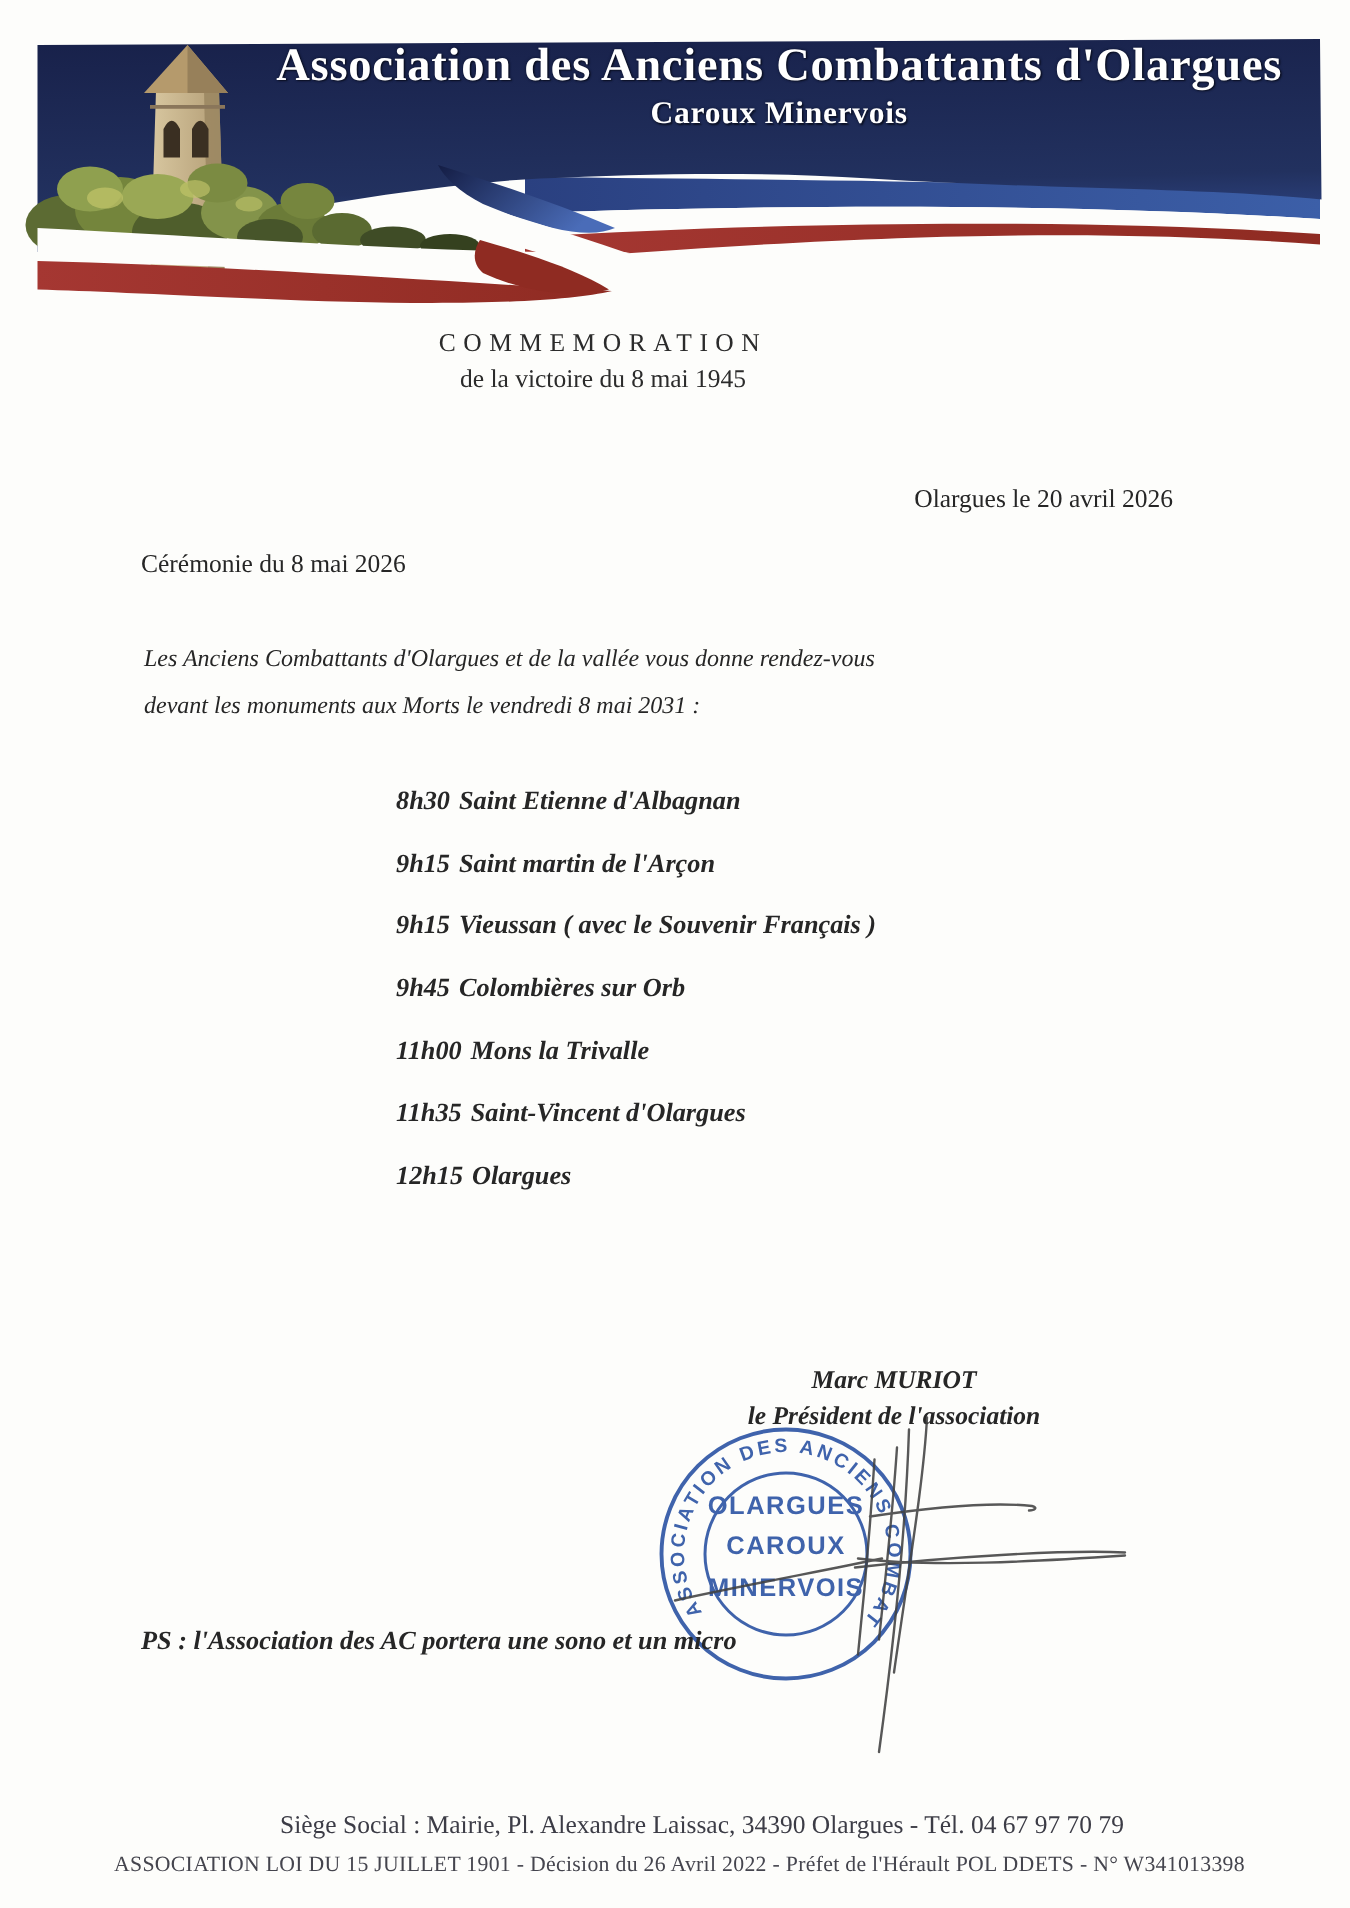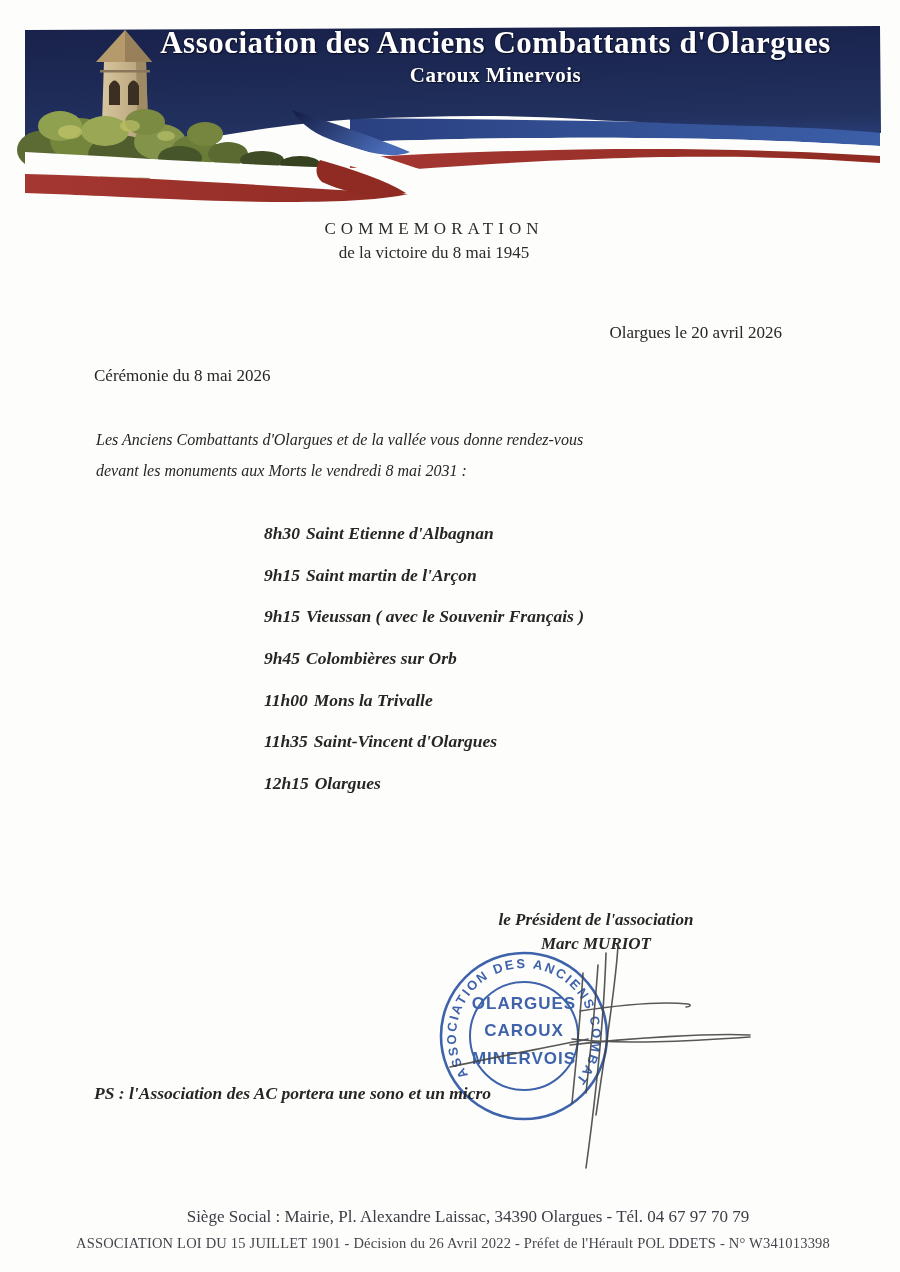--- a/index.html
+++ b/index.html
@@ -8,31 +8,31 @@
     width:900px;height:1272px;
     background:#fdfdfb;
     overflow:hidden;
     font-family:"Liberation Serif", serif;
     color:#262626;
     margin:0 auto;
   }
   
   .header-art{position:absolute;left:0;top:0;width:900px;height:215px;}
   .banner-titles{
-    position:absolute;left:123px;top:26px;width:745px;
+    position:absolute;left:147px;top:26px;width:745px;
     text-align:center;color:#ffffff;
     font-family:"Liberation Serif", serif;font-weight:bold;
     text-shadow:0 0 2px rgba(10,16,40,.85),1px 1px 1px rgba(0,0,0,.55);
     pointer-events:none;
   }
   .banner-line1{font-size:31px;line-height:33px;letter-spacing:.5px;}
   .banner-line2{font-size:21px;line-height:31px;margin-top:1px;letter-spacing:.5px;text-align:center;}
   
   .abs{position:absolute;white-space:nowrap;}
-  .commem-block{left:0;top:219px;width:804px;text-align:center;padding-left:32px;}
+  .commem-block{left:0;top:219px;width:804px;text-align:center;}
   .commem-title{font-size:17px;letter-spacing:5px;color:#2b2b2b;}
   .commem-sub{font-size:17px;margin-top:4px;color:#2b2b2b;}
   .dateline{left:0;top:323px;width:782px;text-align:right;font-size:17px;}
   .ceremony{left:94px;top:366px;font-size:17px;}
   .intro{left:96px;top:424px;font-size:16px;font-weight:normal;font-style:italic;line-height:31px;}
   .schedule{left:264px;top:513px;font-size:17.5px;font-weight:bold;font-style:italic;}
   .sched-item{height:41.7px;line-height:41.7px;}
   .sched-time{margin-right:6px;}
   .president{left:418px;top:908px;width:356px;text-align:center;
     font-size:17px;font-weight:bold;font-style:italic;line-height:24px;}
@@ -148,22 +148,22 @@
     <div class="sched-item"><span class="sched-time">8h30</span><span>Saint Etienne d'Albagnan</span></div>
     <div class="sched-item"><span class="sched-time">9h15</span><span>Saint martin de l'Arçon</span></div>
     <div class="sched-item"><span class="sched-time">9h15</span><span>Vieussan ( avec le Souvenir Français )</span></div>
     <div class="sched-item"><span class="sched-time">9h45</span><span>Colombières sur Orb</span></div>
     <div class="sched-item"><span class="sched-time">11h00</span><span>Mons la Trivalle</span></div>
     <div class="sched-item"><span class="sched-time">11h35</span><span>Saint-Vincent d'Olargues</span></div>
     <div class="sched-item"><span class="sched-time">12h15</span><span>Olargues</span></div>
   </div>
 
   <div class="abs president">
+    <div>Marc MURIOT</div>
     <div>le Président de l'association</div>
-    <div>Marc MURIOT</div>
   </div>
 
   <svg class="stamp-sig" viewBox="0 0 480 255">
     <g opacity="0.92">
       <circle cx="104" cy="111" r="83" fill="none" stroke="#2f56a5" stroke-width="2.6"></circle>
       <circle cx="104" cy="111" r="54" fill="none" stroke="#2f56a5" stroke-width="2"></circle>
       <path id="ringPath" d="M48.3,150 A68,68 0 1 1 157.6,152.9" fill="none"></path>
       <text class="stamp-ring-text">
         <textPath href="#ringPath">ASSOCIATION DES ANCIENS COMBATTANTS  -</textPath>
       </text>

